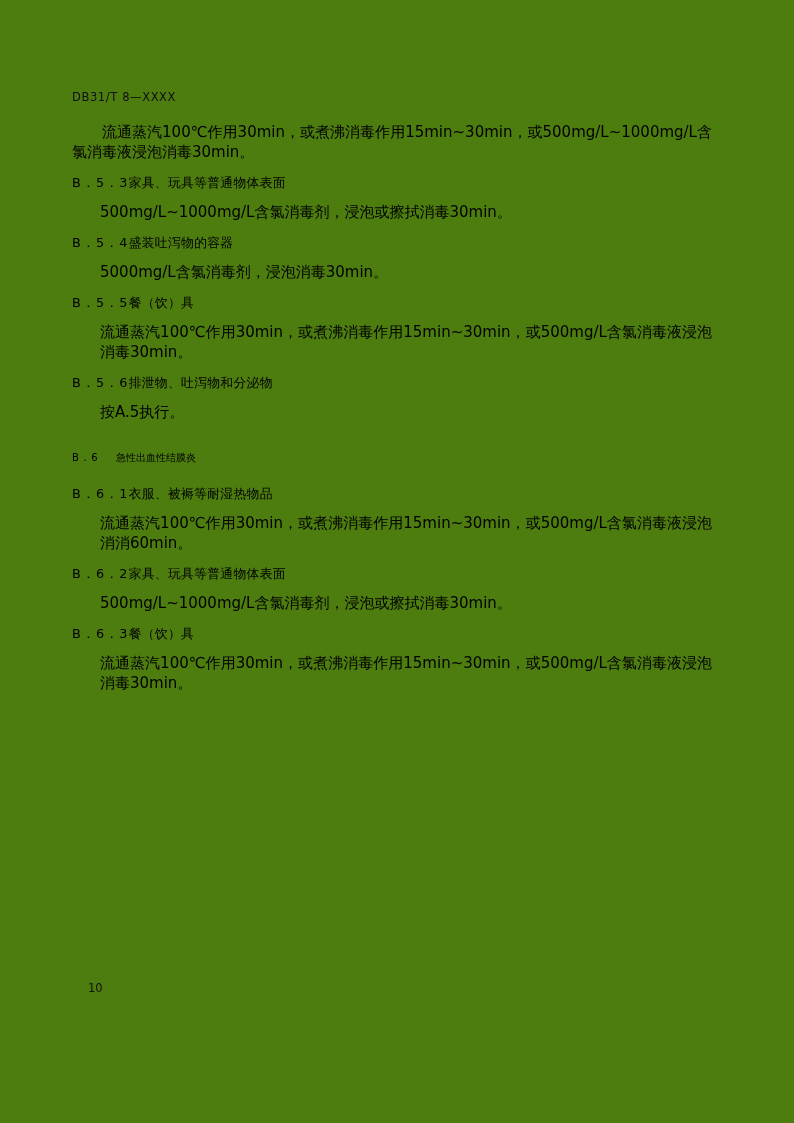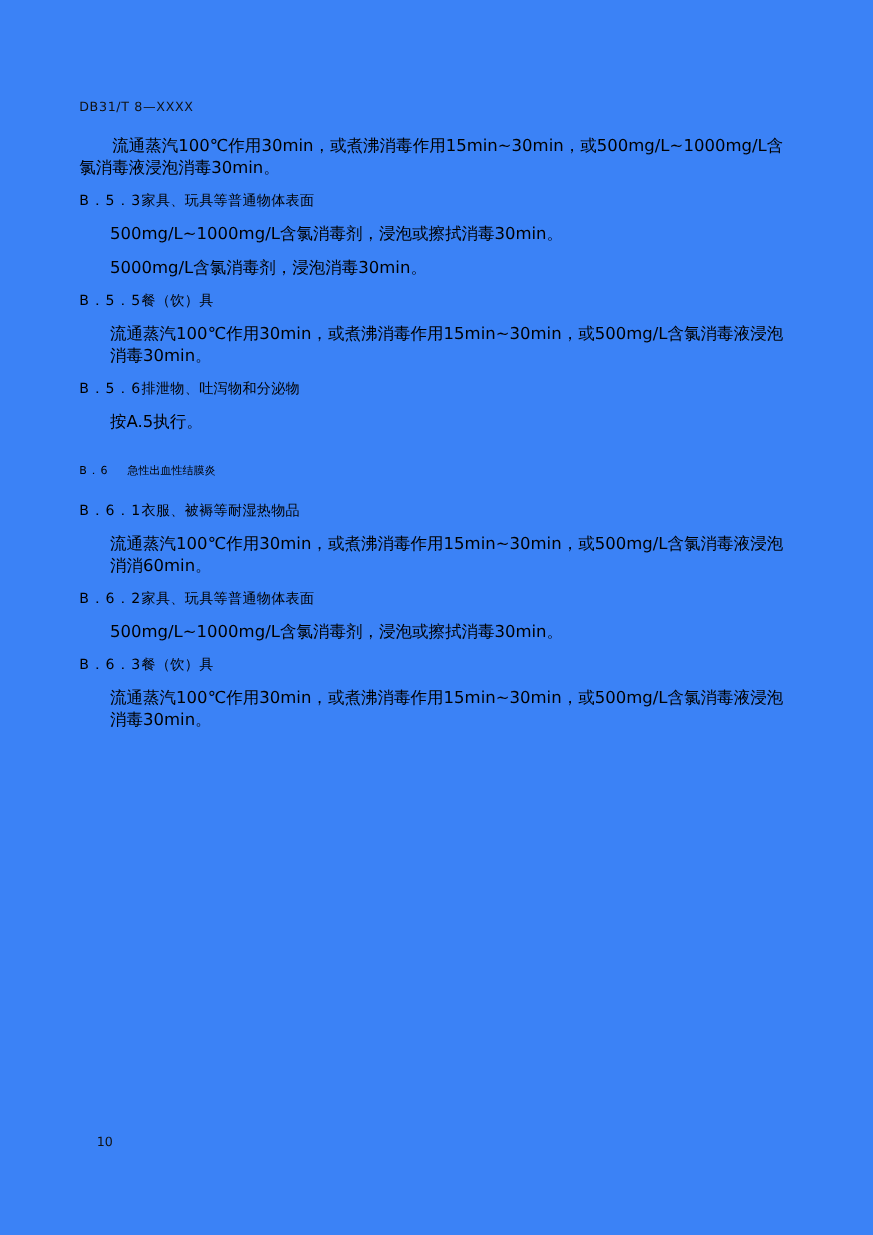--- a/index.html
+++ b/index.html
@@ -14,21 +14,21 @@
     color: #000000;
     position: relative;
     overflow: hidden;
   }
   .page {
     position: absolute;
     top: 0;
     left: 0;
     width: 794px;
     height: 1123px;
-    background: #3b82f6;
+    background: #4d7c0f;
   }
   .content {
     position: absolute;
     left: 72px;
     top: 90px;
     width: 640px;
   }
   .header-code {
     font-size: 11.5px;
     letter-spacing: 0.6px;
@@ -75,21 +75,21 @@
     display: inline-block;
     min-width: 44px;
     letter-spacing: 1.2px;
   }
   .block {
     margin-bottom: 2px;
   }
   .page-number {
     position: absolute;
     left: 88px;
-    top: 1031px;
+    top: 981px;
     font-size: 11.5px;
     color: #111;
   }
 </style>
 </head>
 <body>
 
 <div class="page">
 
   <div class="content">
@@ -99,20 +99,23 @@
     <p class="para">流通蒸汽100℃作用30min，或煮沸消毒作用15min~30min，或500mg/L~1000mg/L含氯消毒液浸泡消毒30min。</p>
 
     <div class="block">
       <div class="clause">
         <span class="num">B．5．3</span><span class="title">家具、玩具等普通物体表面</span>
       </div>
       <p class="para indent-sub">500mg/L~1000mg/L含氯消毒剂，浸泡或擦拭消毒30min。</p>
     </div>
 
     <div class="block">
+      <div class="clause">
+        <span class="num">B．5．4</span><span class="title">盛装吐泻物的容器</span>
+      </div>
       <p class="para indent-sub">5000mg/L含氯消毒剂，浸泡消毒30min。</p>
     </div>
 
     <div class="block">
       <div class="clause">
         <span class="num">B．5．5</span><span class="title">餐（饮）具</span>
       </div>
       <p class="para indent-sub">流通蒸汽100℃作用30min，或煮沸消毒作用15min~30min，或500mg/L含氯消毒液浸泡消毒30min。</p>
     </div>
 

